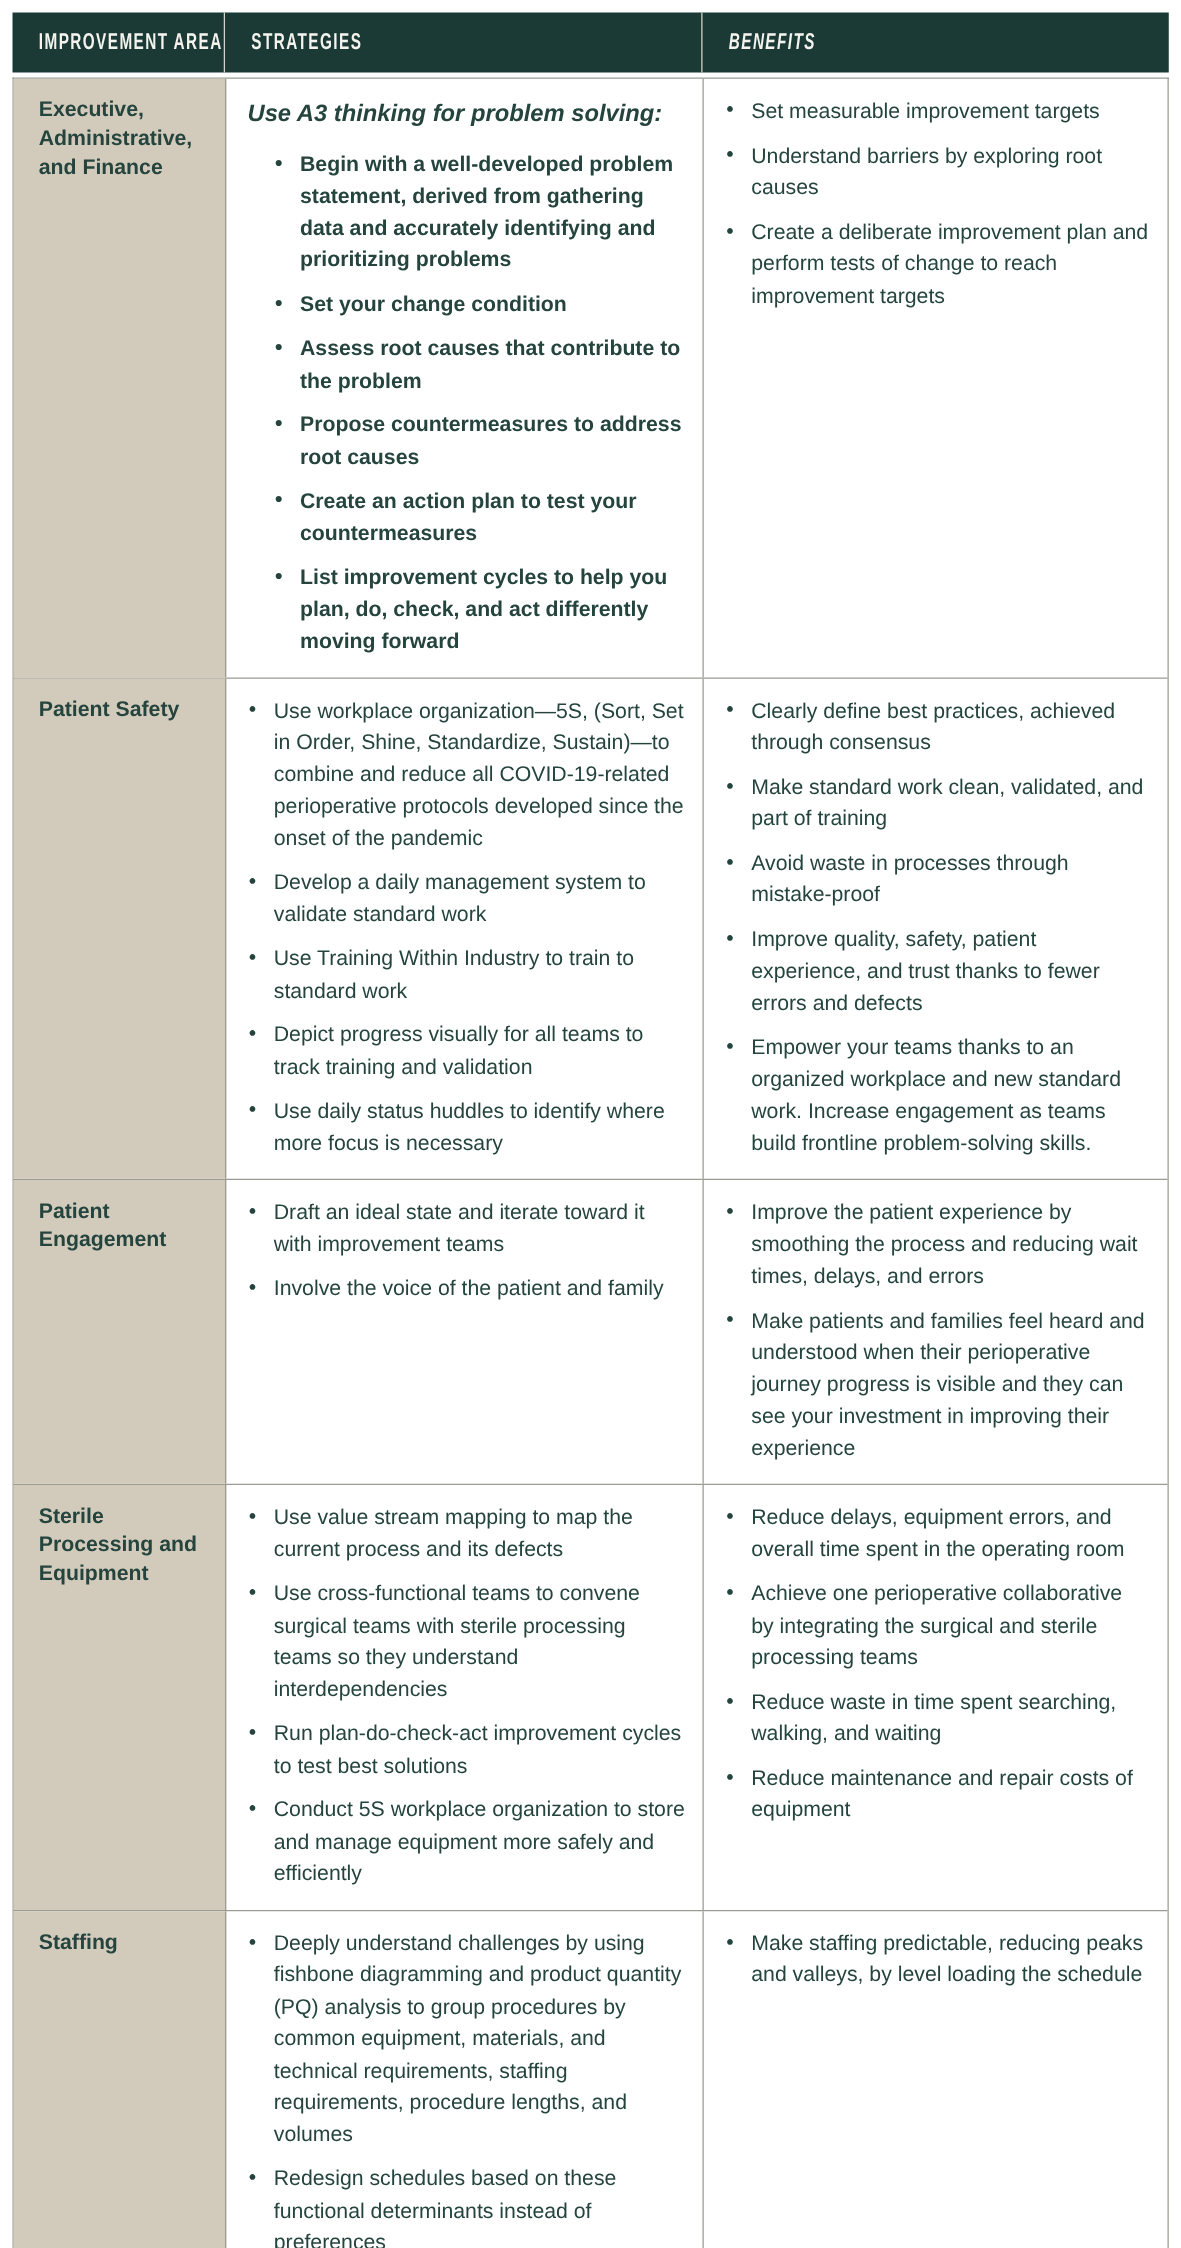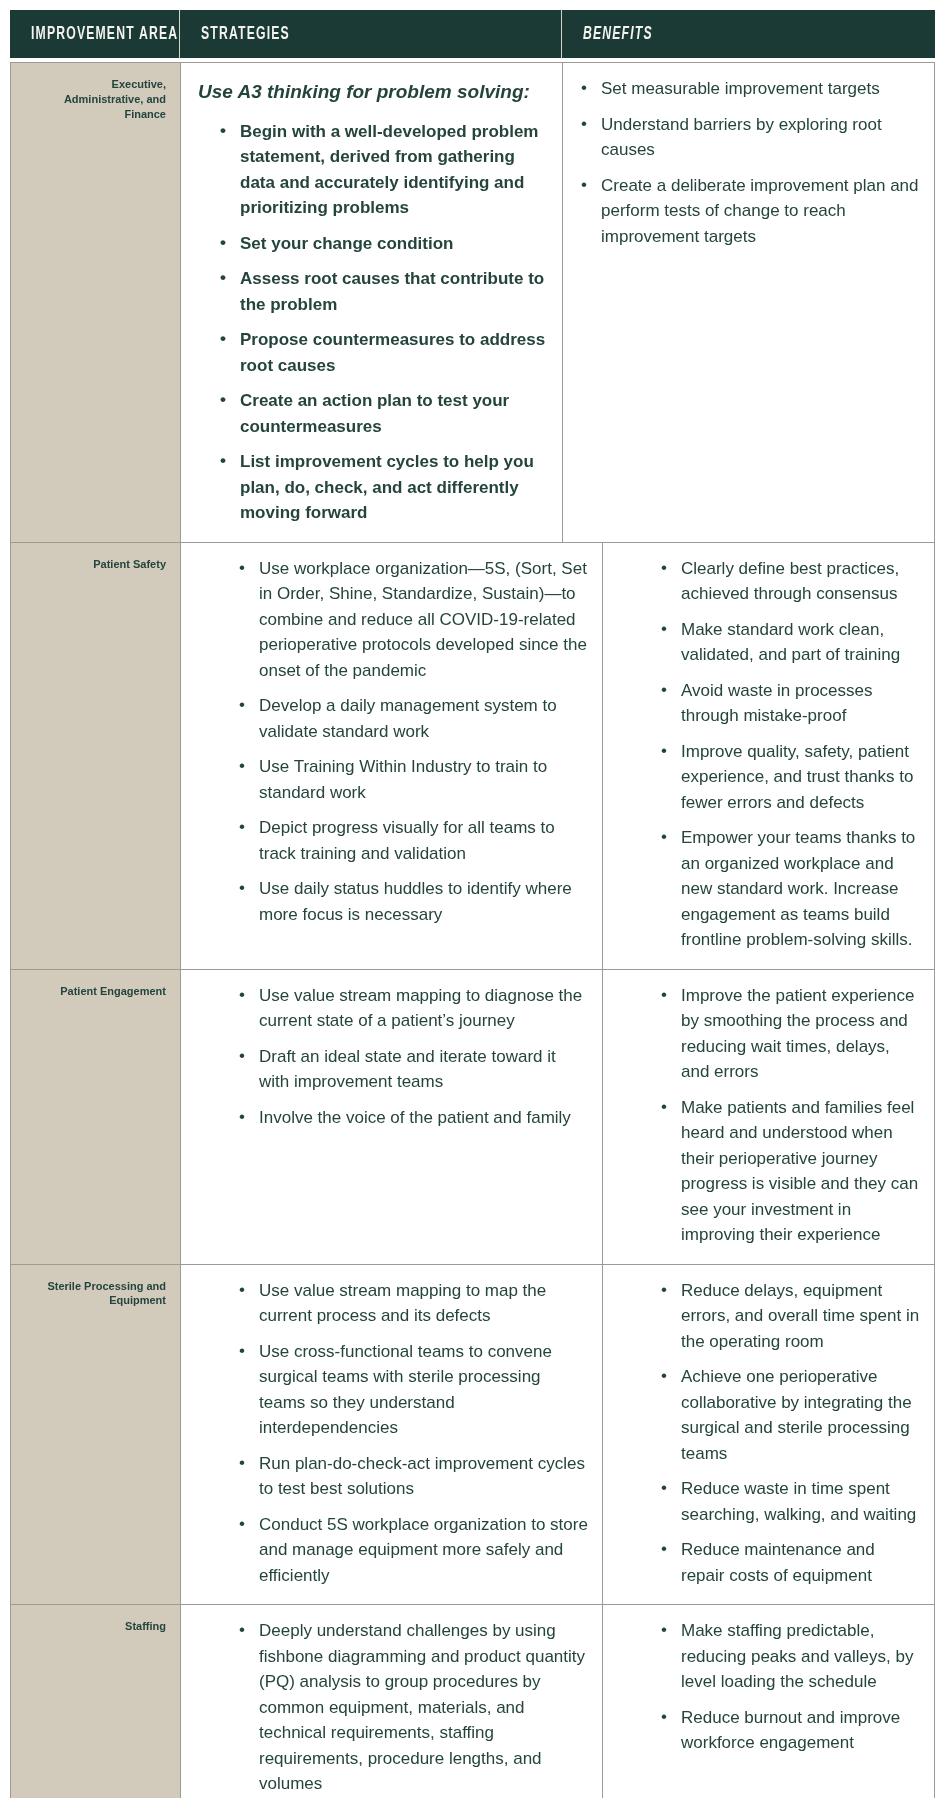--- a/index.html
+++ b/index.html
@@ -47,37 +47,36 @@
   }
   
   .tbody{
     border:1px solid var(--grid);
     border-bottom:4px solid var(--header-bg);
   }
   .trow{
     display:grid;
     grid-template-columns:170px 382px 1fr;
   }
-  .trow + .trow{border-top:1px solid var(--grid);gap:40px;}
+  .trow + .trow{border-top:1px solid var(--grid);}
   .cell{
     padding:13px 14px 16px 16px;
     border-right:1px solid var(--grid);
     font-size:17px;
     line-height:1.5;
   }
   .cell:last-child{border-right:none;}
   .area-cell{
     background:var(--area-bg);
     padding:14px 14px 16px 20px;
   }
   .area-label{
     font-weight:700;
-    font-size:11px;
+    font-size:17px;
     line-height:1.35;
-    text-align:right;
   }
   .intro{
     font-weight:700;
     font-style:italic;
     font-size:19px;
     margin:2px 0 12px 1px;
   }
   ul.blist{list-style:none;}
   ul.blist.indent{margin-left:21px;font-weight:bold;}
   ul.blist li{
@@ -156,21 +155,20 @@
             <li class="bullet-item">Empower your teams thanks to an organized workplace and new standard work. Increase engagement as teams build frontline problem-solving skills.</li>
           </ul>
         </div>
       </div>
       <div class="trow">
         <div class="cell area-cell">
           <div class="area-label">Patient Engagement</div>
         </div>
         <div class="cell strategies-cell">
           <ul class="blist">
-            <li class="bullet-item">Use value stream mapping to diagnose the current state of a patient’s journey</li>
             <li class="bullet-item">Draft an ideal state and iterate toward it with improvement teams</li>
             <li class="bullet-item">Involve the voice of the patient and family</li>
           </ul>
         </div>
         <div class="cell benefits-cell">
           <ul class="blist">
             <li class="bullet-item">Improve the patient experience by smoothing the process and reducing wait times, delays, and errors</li>
             <li class="bullet-item">Make patients and families feel heard and understood when their perioperative journey progress is visible and they can see your investment in improving their experience</li>
           </ul>
         </div>
@@ -202,18 +200,17 @@
         </div>
         <div class="cell strategies-cell">
           <ul class="blist">
             <li class="bullet-item">Deeply understand challenges by using fishbone diagramming and product quantity (PQ) analysis to group procedures by common equipment, materials, and technical requirements, staffing requirements, procedure lengths, and volumes</li>
             <li class="bullet-item">Redesign schedules based on these functional determinants instead of preferences</li>
           </ul>
         </div>
         <div class="cell benefits-cell">
           <ul class="blist">
             <li class="bullet-item">Make staffing predictable, reducing peaks and valleys, by level loading the schedule</li>
-            <li class="bullet-item">Reduce burnout and improve workforce engagement</li>
           </ul>
         </div>
       </div>
     </div>
 </div>
 
 </body></html>

